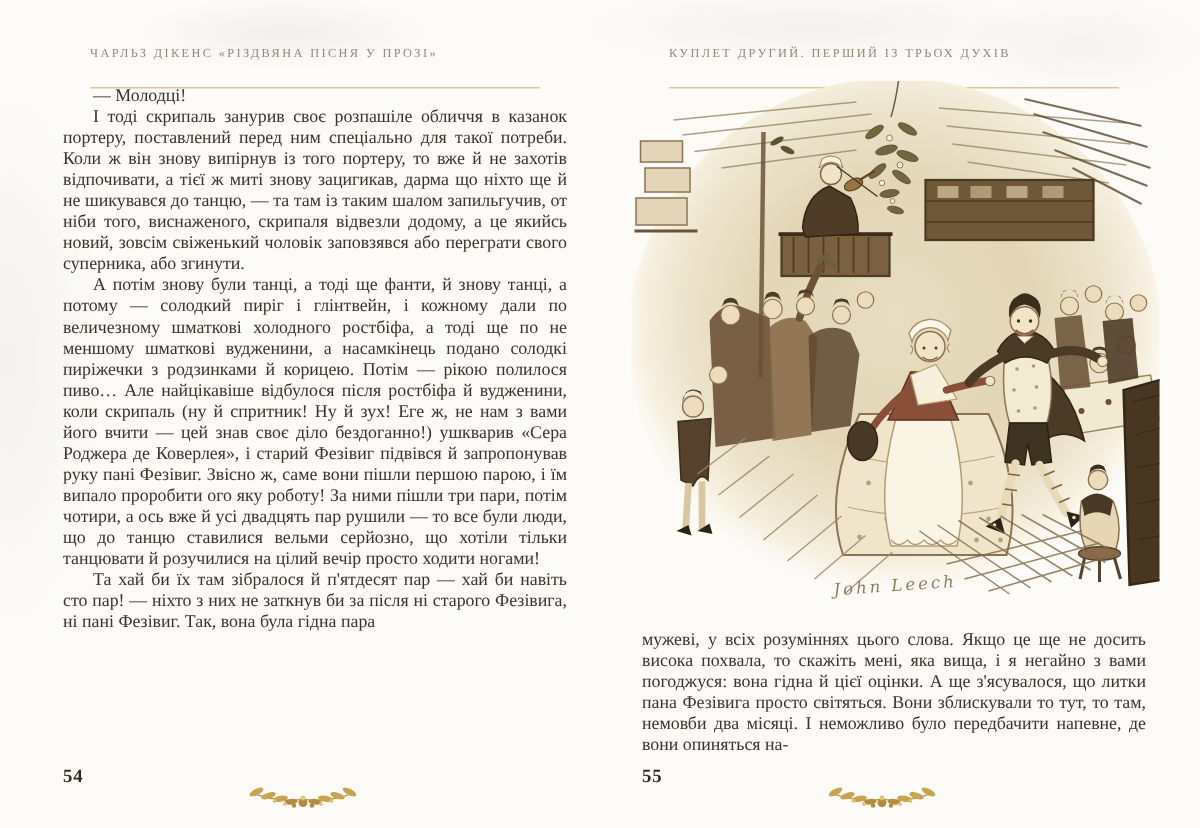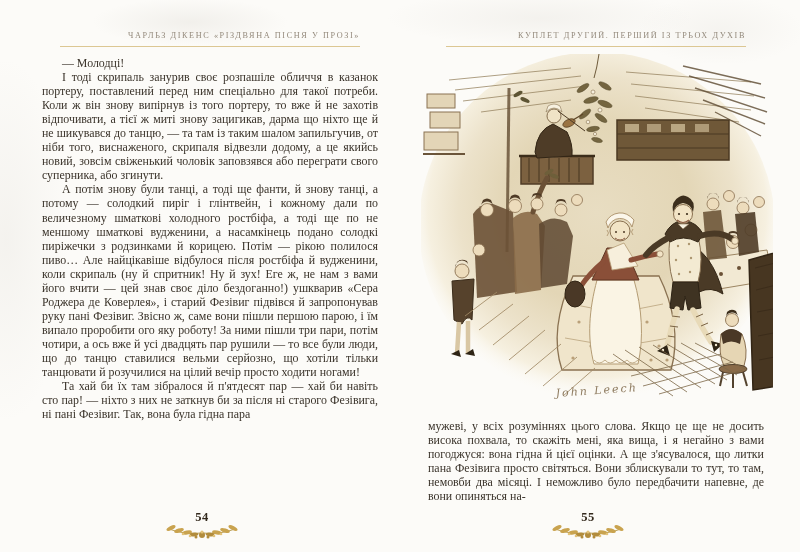--- a/index.html
+++ b/index.html
@@ -10,34 +10,34 @@
       radial-gradient(ellipse 140px 34px at 190px 22px, rgba(186,180,168,.16), transparent 70%),
       radial-gradient(ellipse 220px 40px at 540px 18px, rgba(186,180,168,.13), transparent 70%),
       radial-gradient(ellipse 90px 260px at 6px 240px, rgba(186,180,168,.12), transparent 70%),
       radial-gradient(ellipse 120px 50px at 720px 30px, rgba(186,180,168,.10), transparent 70%);
     font-family:"Liberation Serif", serif;
   }
   .page{position:absolute;top:0;bottom:0;width:336px;}
   .page.left{left:42px;}
   .page.right{left:428px;}
   .running-head{
-    margin:31px auto 0 auto;width:300px;text-align:right;
-    padding-bottom:6px;border-bottom:1.6px solid #dcc793;
+    margin:31px auto 0 auto;width:300px;text-align:left;
+    padding-bottom:18px;border-bottom:1.6px solid #dcc793;
     font-size:8.2px;letter-spacing:1.6px;color:#93897b;font-weight:normal;
     white-space:nowrap;
     font-family:Liberation Serif, serif;
   }
   .page-body{
     position:absolute;top:56px;left:0;right:0;bottom:40px;overflow:hidden;
     font-size:11.9px;line-height:14.05px;color:#3a332a;text-align:justify;
   }
   .page-body p{margin:0;padding:0;}
   .page-body p.indent{text-indent:20px;}
   .page-footer{
-    position:absolute;bottom:14px;left:0;right:16px;height:28px;text-align:center;
+    position:absolute;bottom:14px;left:0;right:16px;height:28px;
   }
   .page-footer .num{
     position:relative;z-index:2;font-size:12.5px;font-weight:bold;color:#33291d;letter-spacing:.5px;
   }
   .page-footer svg.ornament{display:block;margin:-5px auto 0 auto;}
   .illu-wrap{position:absolute;top:54px;left:-7px;width:352px;height:358px;}
   .right-body{
     position:absolute;top:419px;left:0;right:0;height:92px;overflow:hidden;
     font-size:11.9px;line-height:14.05px;color:#3a332a;text-align:justify;font-family:Liberation Serif, serif;
   }

